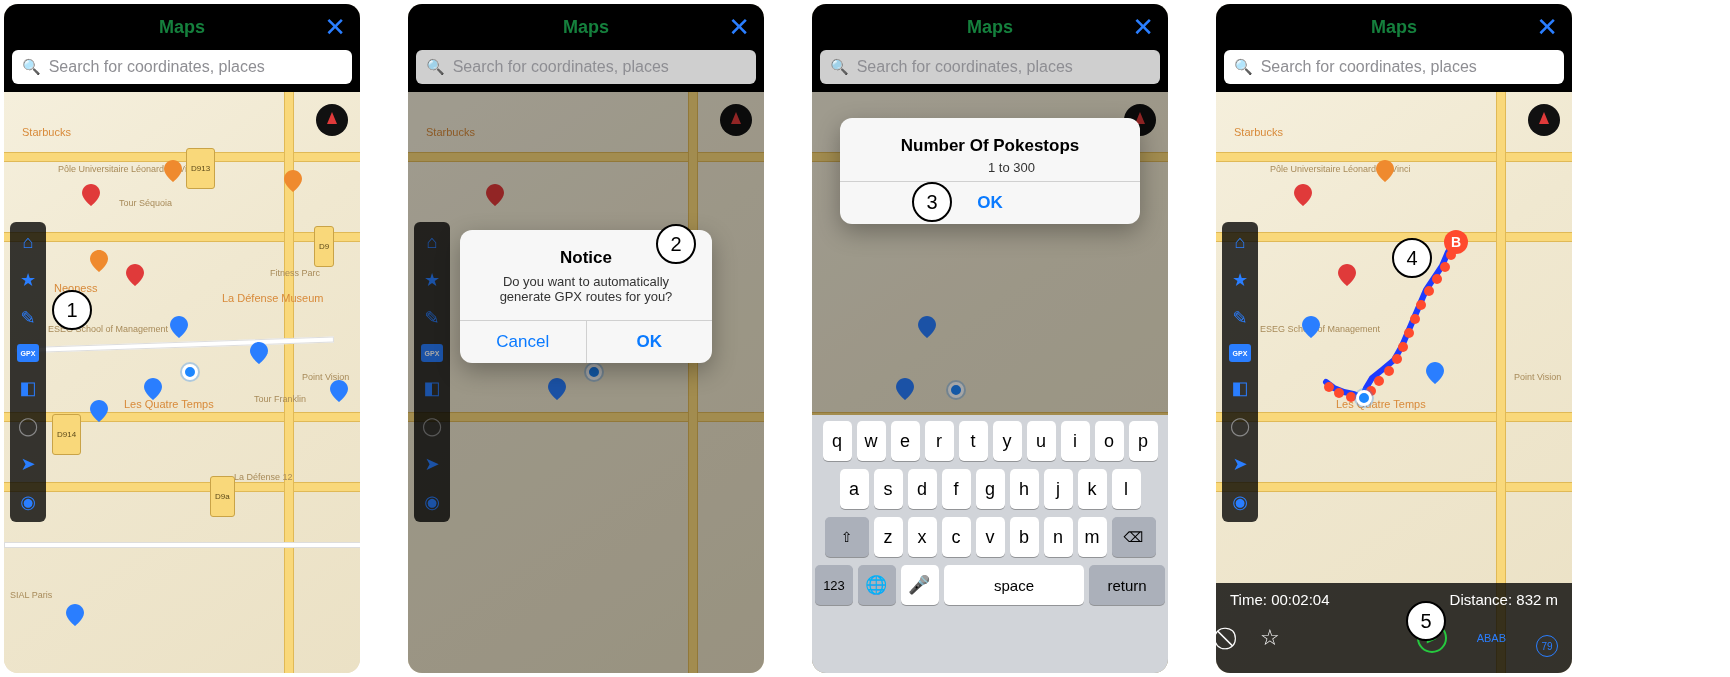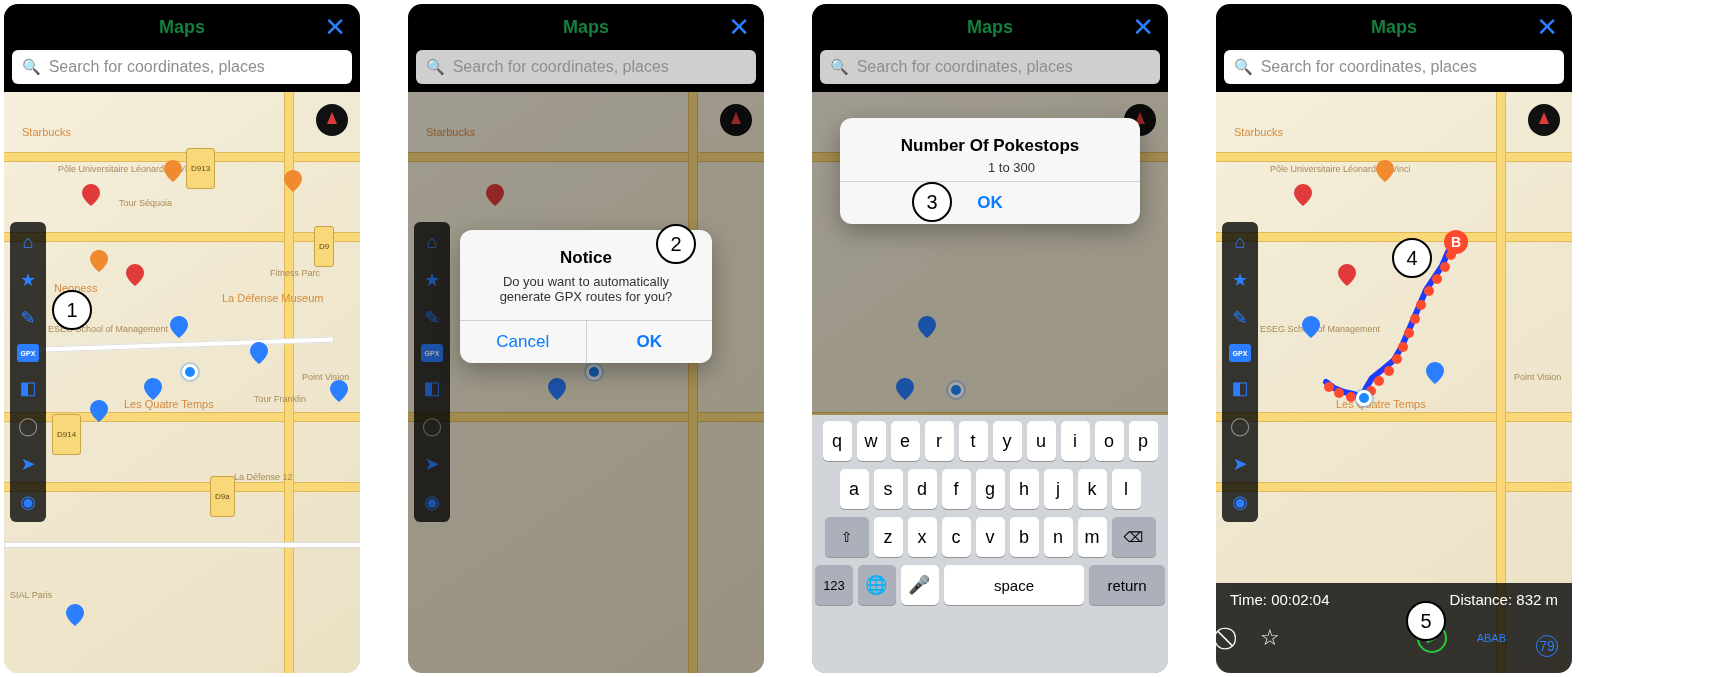--- a/index.html
+++ b/index.html
@@ -156,21 +156,21 @@
   .bp-row2 { display:flex; align-items:center; gap:30px; }
   .bp-icon { font-size:22px; color:#fff; cursor:pointer; }
   .play-badge {
     width:30px; height:30px; border:2px solid #26c93f; border-radius:50%;
     display:flex; align-items:center; justify-content:center; color:#26c93f; font-size:13px;
     margin-left:auto;
   }
   .abab { color:#2a7eff; font-size:11px; }
   .round-num {
     width:22px; height:22px; border:1px solid #2a7eff; border-radius:50%;
-    display:flex; align-items:center; justify-content:center; color:#2a7eff; font-size:14px;margin-top:17px;
+    display:flex; align-items:center; justify-content:center; color:#2a7eff; font-size:10px;margin-top:17px;
   }
   
   .route-dot { position:absolute; width:10px; height:10px; background:#ff4a2e; border-radius:50%; }
   .route-end {
     position:absolute; width:24px; height:24px; background:#ff4a2e; border-radius:50%;
     color:#fff; display:flex; align-items:center; justify-content:center; font-weight:700; font-size:14px;
   }
 </style>
 </head>
 <body>

